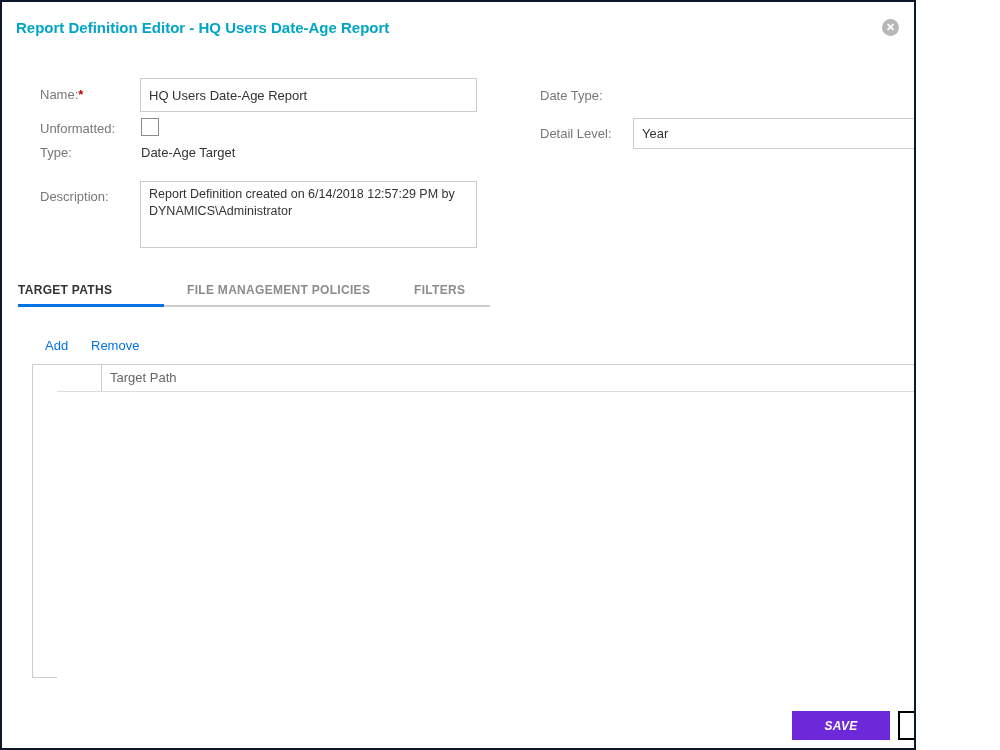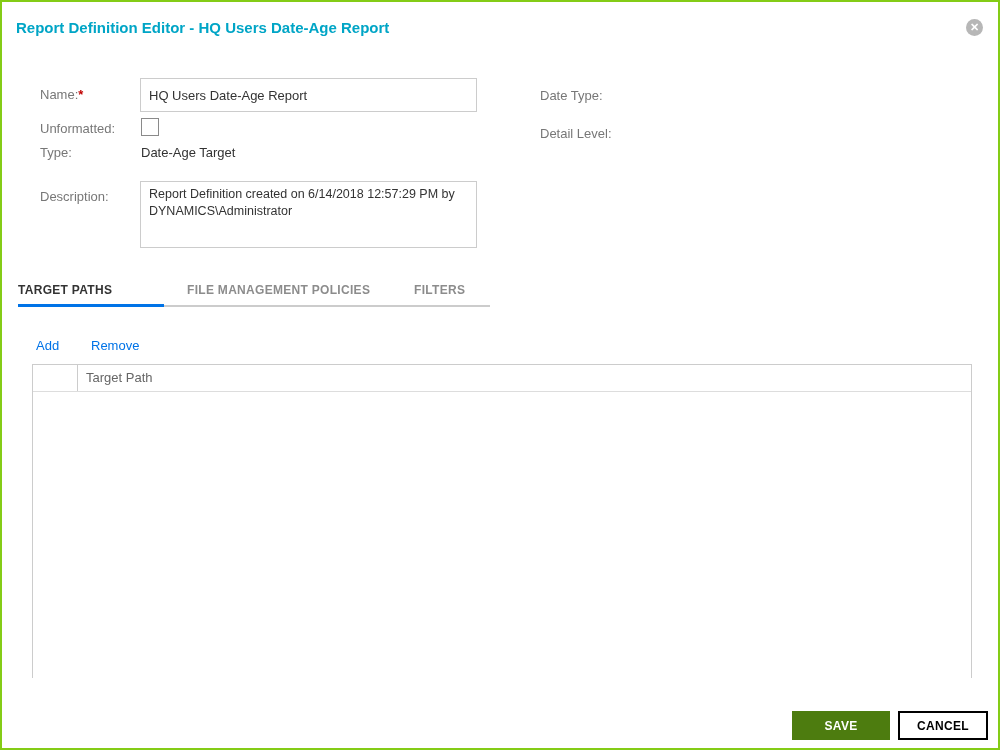--- a/index.html
+++ b/index.html
@@ -3,24 +3,24 @@
 <meta charset="utf-8">
 <style>
   * { margin: 0; padding: 0; box-sizing: border-box; }
   html, body { width: 1000px; height: 750px; }
   body {
     font-family: "Liberation Sans", sans-serif;
     background: #ffffff;
   }
   .dialog {
     position: relative;
-    width: 1000px;
+    width: 916px;
     height: 750px;
     background: #ffffff;
-    border: 2px solid #84cc16;
+    border: 2px solid #0f172a;
     overflow: hidden;
   }
   .dialog-title {
     position: absolute;
     left: 14px;
     top: 17px;
     font-size: 15px;
     font-weight: bold;
     color: #00a5c6;
   }
@@ -141,20 +141,21 @@
     cursor: pointer;
   }
   .grid {
     position: absolute;
     left: 30px;
     top: 362px;
     width: 940px;
     height: 314px;
     border: 1px solid #cccccc;
     background: #ffffff;
+    padding-left: 24px;
   }
   .grid-header {
     display: flex;
     height: 27px;
     border-bottom: 1px solid #dddddd;
   }
   .grid-header-selcell {
     width: 45px;
     border-right: 1px solid #cccccc;
   }
@@ -176,23 +177,24 @@
     font-size: 12px;
     font-weight: bold;
     text-align: center;
     cursor: pointer;
     letter-spacing: 0.3px;
   }
   .btn-save {
     left: 790px;
     top: 709px;
     width: 98px;
-    background: #4d7c0f;
+    background: #6d28d9;
     color: #ffffff;
     border: none;
+    font-style: italic;
   }
   .btn-cancel {
     left: 896px;
     top: 709px;
     width: 90px;
     background: #ffffff;
     color: #000000;
     border: 2px solid #000000;
   }
 </style>
@@ -212,28 +214,32 @@
 
   <div class="field-label" style="left:38px; top:143px;">Type:</div>
   <div class="static-value" style="left:139px; top:143px;">Date-Age Target</div>
 
   <div class="field-label" style="left:38px; top:187px;">Description:</div>
   <textarea class="textarea-input" style="left: 138px; top: 179px; width: 337px; height: 67px;">Report Definition created on 6/14/2018 12:57:29 PM by DYNAMICS\Administrator</textarea>
 
   <div class="field-label" style="left:538px; top:86px;">Date Type:</div>
 
   <div class="field-label" style="left:538px; top:124px;">Detail Level:</div>
+  <div class="select-box" style="left:631px; top:116px; width:320px;">
+    <span>Year</span>
+    <span class="select-caret"></span>
+  </div>
 
   <div class="tab active" style="left:16px; top:281px;">TARGET PATHS</div>
   <div class="tab inactive" style="left:185px; top:281px;">FILE MANAGEMENT POLICIES</div>
   <div class="tab inactive" style="left:412px; top:281px;">FILTERS</div>
   <div class="tab-underline-rest"></div>
   <div class="tab-underline-active"></div>
 
-  <div class="link" style="left:34px; top:336px;">Add</div>
+  <div class="link" style="left:43px; top:336px;">Add</div>
   <div class="link" style="left:89px; top:336px;">Remove</div>
 
   <div class="grid">
     <div class="grid-header">
       <div class="grid-header-selcell"></div>
       <div class="grid-header-cell">Target Path</div>
     </div>
     <div class="grid-body"></div>
   </div>
 

